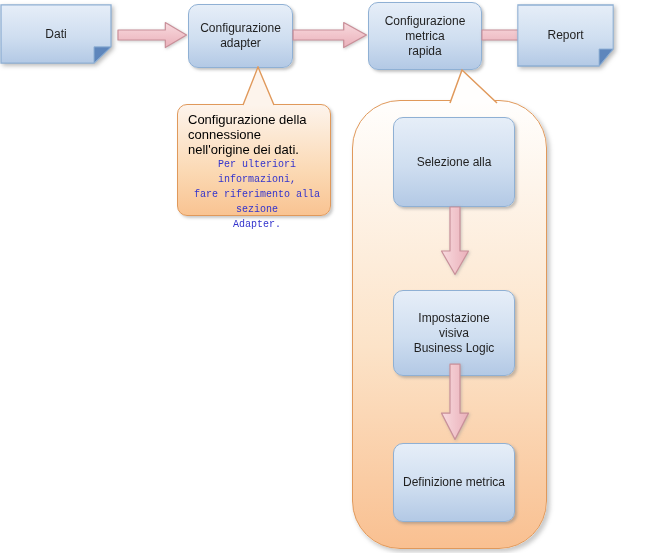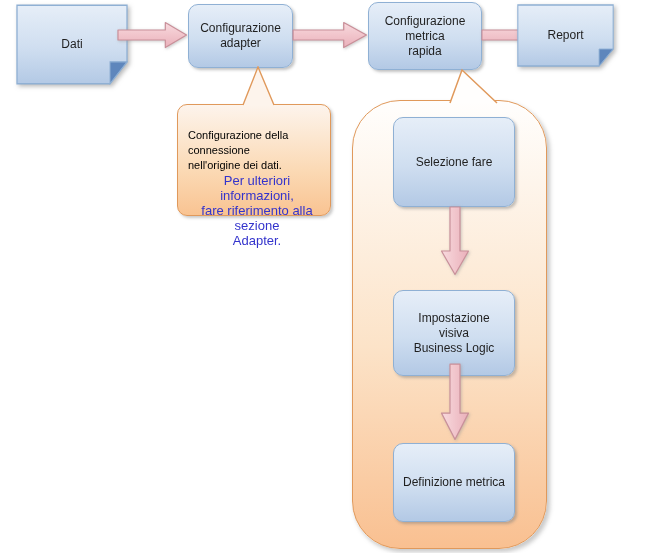--- a/index.html
+++ b/index.html
@@ -42,23 +42,23 @@
   }
   
   .callout{
     position:absolute;left:177px;top:104px;width:154px;height:112px;
     border:1.4px solid var(--panel_border,#e0995b);
     border-radius:10px;
     background:linear-gradient(#fdf4ec 0%,#fbd9b4 60%,#f9c392 100%);
     box-shadow:2px 2px 3px rgba(120,120,120,.4);
     box-sizing:border-box;padding:7px 4px 4px 10px;
   }
-  .callout-text{white-space:pre-line;font-size:11px;line-height:15px;color:#000;margin-top:16px;}
-  .callout-link{white-space:pre-line;font-size:13px;line-height:15px;
-    color:var(--link_color,#3333cc);text-align:center;}
+  .callout-text{white-space:pre-line;font-size:13px;line-height:15px;color:#000;}
+  .callout-link{white-space:pre-line;font-size:10px;line-height:15px;
+    color:var(--link_color,#3333cc);text-align:center;font-family:Liberation Mono, monospace;}
   
   .pointer{position:absolute;}
   .pointer-callout path{fill:#fdf4ec;stroke:var(--panel_border,#e0995b);stroke-width:1.4;}
   .pointer-panel path{fill:#fffefd;stroke:var(--panel_border,#e0995b);stroke-width:1.5;}
   .defs-only{position:absolute;width:0;height:0;}
 </style>
 </head>
 <body>
 
 <div class="stage">
@@ -74,21 +74,21 @@
         <stop offset="0" stop-color="#f8dade"></stop>
         <stop offset="1" stop-color="#eab0ba"></stop>
       </linearGradient>
       <linearGradient id="gradArrowV" x1="0" y1="0" x2="1" y2="0">
         <stop offset="0" stop-color="#f8dade"></stop>
         <stop offset="1" stop-color="#eab0ba"></stop>
       </linearGradient>
     </defs>
   </svg>
 
-  <div class="note" style="left:16px;top:4px;width:112px;height:81px">
+  <div class="note" style="left:0;top:4px;width:112px;height:60px">
     <svg viewBox="0 0 112 63" preserveAspectRatio="none">
       <polygon class="note-body" points="1,1 111,1 111,45 94,62 1,62"></polygon>
       <polygon class="note-fold" points="111,45 94,62 94,45"></polygon>
     </svg>
     <div class="label">Dati</div>
   </div>
 
   <svg class="arrow-h" style="left:117px;top:20px;width:71px;height:30px" viewBox="0 0 72 30" preserveAspectRatio="none">
     <polygon points="1,10 49,10 49,2.5 70.5,15 49,27.5 49,20 1,20"></polygon>
   </svg>
@@ -119,21 +119,21 @@
     </svg>
     <div class="label">Report</div>
   </div>
 
   <div class="panel"></div>
   <svg class="pointer pointer-panel" style="left:444px;top:68px;width:60px;height:36px" viewBox="0 0 60 36">
     <path d="M6,35 L18,2 L53,35"></path>
   </svg>
 
   <div class="box" style="left:393px;top:117px;width:120px;height:88px">
-    <div class="label">Selezione fare</div>
+    <div class="label">Selezione alla</div>
   </div>
 
   <svg class="arrow-v" style="left:440px;top:206px;width:30px;height:70px" viewBox="0 0 30 70" preserveAspectRatio="none">
     <polygon points="10,1 20,1 20,45 28.5,45 15,68.5 1.5,45 10,45"></polygon>
   </svg>
 
   <div class="box" style="left:393px;top:290px;width:120px;height:84px">
     <div class="label">Impostazione
 visiva
 Business Logic</div>

